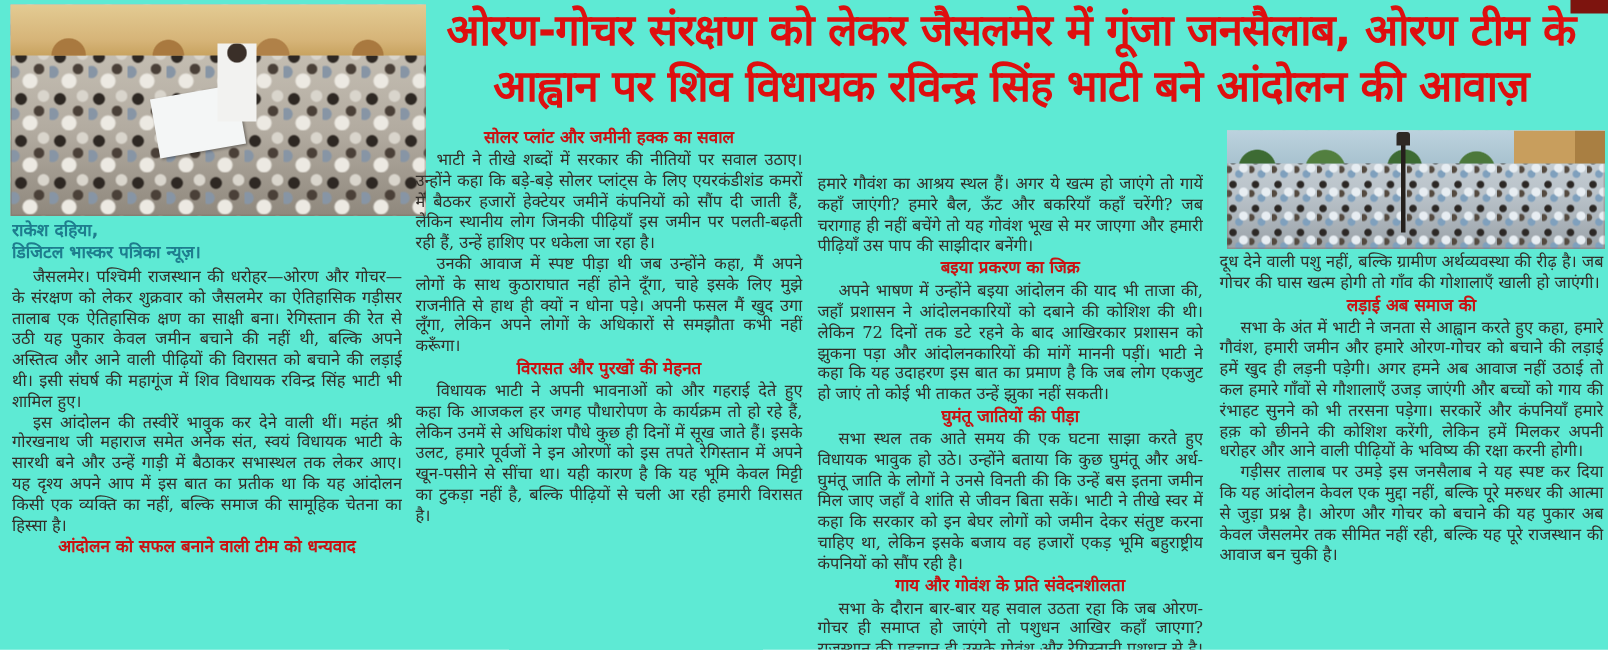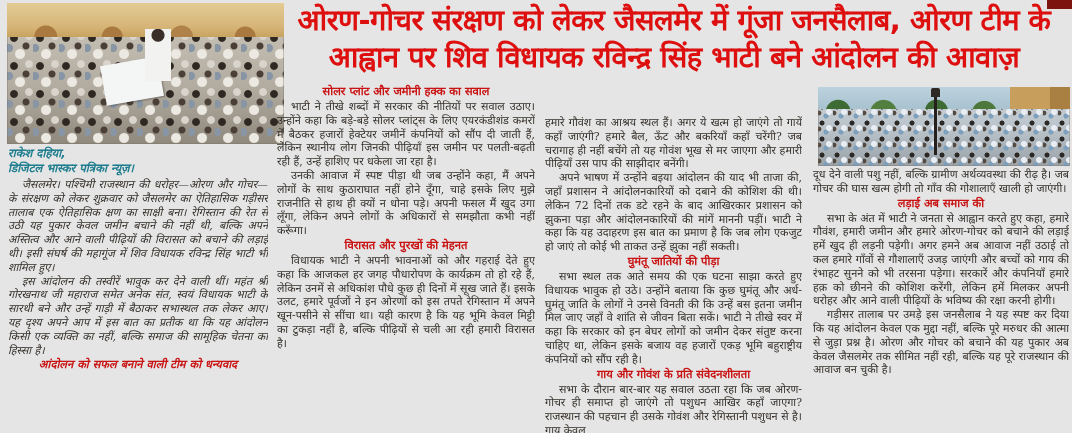--- a/index.html
+++ b/index.html
@@ -1,18 +1,18 @@
 <!DOCTYPE html>
 <html lang="hi"><head>
 <meta charset="utf-8">
 <style>
   html,body{margin:0;padding:0;}
   .page{
     position:relative; width:1072px; height:433px; overflow:hidden;
-    background:#e5e5e5;
+    background:#5eead4;
     font-family:"DejaVu Serif", serif;
     color:#332e29;
   }
   
   .headline{
     position:absolute; left:280px; top:2px; width:788px; margin:0;
     text-align:center;
     font-family:"DejaVu Sans", sans-serif;
     font-weight:bold; font-size:29px; line-height:37px;
     color:#de0f0f; letter-spacing:-0.5px;
@@ -78,21 +78,21 @@
   .lamppost::before{
     content:""; position:absolute; left:-3px; top:-7px; width:9px; height:9px;
     background:#2e2824; border-radius:2px 2px 0 0;
   }
   .tr-strip{position:absolute; left:1047px; top:0; width:25px; height:9px; background:#7d140e;}
   
   .col{
     position:absolute; overflow:hidden;
     font-size:10.9px; line-height:13.8px; text-align:justify;
   }
-  .col-1{left:8px;   top:146px; width:260px; height:287px;font-style:italic;}
+  .col-1{left:8px;   top:146px; width:260px; height:287px;}
   .col-2{left:277px; top:84px;  width:258px; height:349px;}
   .col-3{left:545px; top:84px;  width:257px; height:349px;margin-top:32px;}
   .col-4{left:813px; top:168px; width:256px; height:265px;}
   .byline{
     margin:0 0 2px 0; font-family:"DejaVu Sans", sans-serif;
     font-weight:bold; color:#1e7d8e; font-size:11.5px; line-height:15px;
   }
   .para{margin:0; text-indent:14px;}
   .para.cont{text-indent:0;}
   .subhead{
@@ -137,20 +137,21 @@
   <div class="col col-2">
     <h3 class="subhead">सोलर प्लांट और जमीनी हक्क का सवाल</h3>
     <p class="para">भाटी ने तीखे शब्दों में सरकार की नीतियों पर सवाल उठाए। उन्होंने कहा कि बड़े-बड़े सोलर प्लांट्स के लिए एयरकंडीशंड कमरों में बैठकर हजारों हेक्टेयर जमीनें कंपनियों को सौंप दी जाती हैं, लेकिन स्थानीय लोग जिनकी पीढ़ियाँ इस जमीन पर पलती-बढ़ती रही हैं, उन्हें हाशिए पर धकेला जा रहा है।</p>
     <p class="para">उनकी आवाज में स्पष्ट पीड़ा थी जब उन्होंने कहा, मैं अपने लोगों के साथ कुठाराघात नहीं होने दूँगा, चाहे इसके लिए मुझे राजनीति से हाथ ही क्यों न धोना पड़े। अपनी फसल मैं खुद उगा लूँगा, लेकिन अपने लोगों के अधिकारों से समझौता कभी नहीं करूँगा।</p>
     <h3 class="subhead">विरासत और पुरखों की मेहनत</h3>
     <p class="para">विधायक भाटी ने अपनी भावनाओं को और गहराई देते हुए कहा कि आजकल हर जगह पौधारोपण के कार्यक्रम तो हो रहे हैं, लेकिन उनमें से अधिकांश पौधे कुछ ही दिनों में सूख जाते हैं। इसके उलट, हमारे पूर्वजों ने इन ओरणों को इस तपते रेगिस्तान में अपने खून-पसीने से सींचा था। यही कारण है कि यह भूमि केवल मिट्टी का टुकड़ा नहीं है, बल्कि पीढ़ियों से चली आ रही हमारी विरासत है।</p>
   </div>
 
   <div class="col col-3">
     <p class="para cont">हमारे गौवंश का आश्रय स्थल हैं। अगर ये खत्म हो जाएंगे तो गायें कहाँ जाएंगी? हमारे बैल, ऊँट और बकरियाँ कहाँ चरेंगी? जब चरागाह ही नहीं बचेंगे तो यह गोवंश भूख से मर जाएगा और हमारी पीढ़ियाँ उस पाप की साझीदार बनेंगी।</p>
+    <h3 class="subhead">बइया प्रकरण का जिक्र</h3>
     <p class="para">अपने भाषण में उन्होंने बइया आंदोलन की याद भी ताजा की, जहाँ प्रशासन ने आंदोलनकारियों को दबाने की कोशिश की थी। लेकिन 72 दिनों तक डटे रहने के बाद आखिरकार प्रशासन को झुकना पड़ा और आंदोलनकारियों की मांगें माननी पड़ीं। भाटी ने कहा कि यह उदाहरण इस बात का प्रमाण है कि जब लोग एकजुट हो जाएं तो कोई भी ताकत उन्हें झुका नहीं सकती।</p>
     <h3 class="subhead">घुमंतू जातियों की पीड़ा</h3>
     <p class="para">सभा स्थल तक आते समय की एक घटना साझा करते हुए विधायक भावुक हो उठे। उन्होंने बताया कि कुछ घुमंतू और अर्ध-घुमंतू जाति के लोगों ने उनसे विनती की कि उन्हें बस इतना जमीन मिल जाए जहाँ वे शांति से जीवन बिता सकें। भाटी ने तीखे स्वर में कहा कि सरकार को इन बेघर लोगों को जमीन देकर संतुष्ट करना चाहिए था, लेकिन इसके बजाय वह हजारों एकड़ भूमि बहुराष्ट्रीय कंपनियों को सौंप रही है।</p>
     <h3 class="subhead">गाय और गोवंश के प्रति संवेदनशीलता</h3>
     <p class="para">सभा के दौरान बार-बार यह सवाल उठता रहा कि जब ओरण-गोचर ही समाप्त हो जाएंगे तो पशुधन आखिर कहाँ जाएगा? राजस्थान की पहचान ही उसके गोवंश और रेगिस्तानी पशुधन से है। गाय केवल</p>
   </div>
 
   <div class="col col-4">
     <p class="para cont">दूध देने वाली पशु नहीं, बल्कि ग्रामीण अर्थव्यवस्था की रीढ़ है। जब गोचर की घास खत्म होगी तो गाँव की गोशालाएँ खाली हो जाएंगी।</p>
     <h3 class="subhead">लड़ाई अब समाज की</h3>

